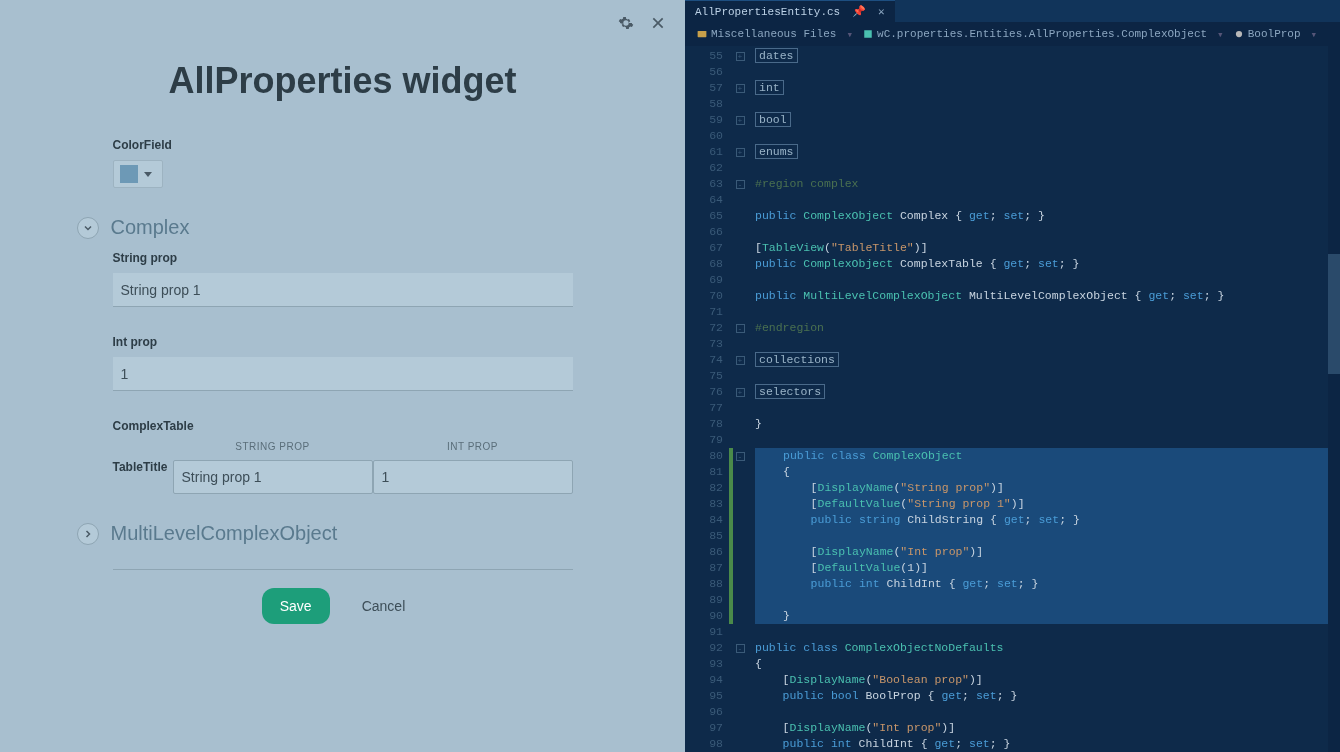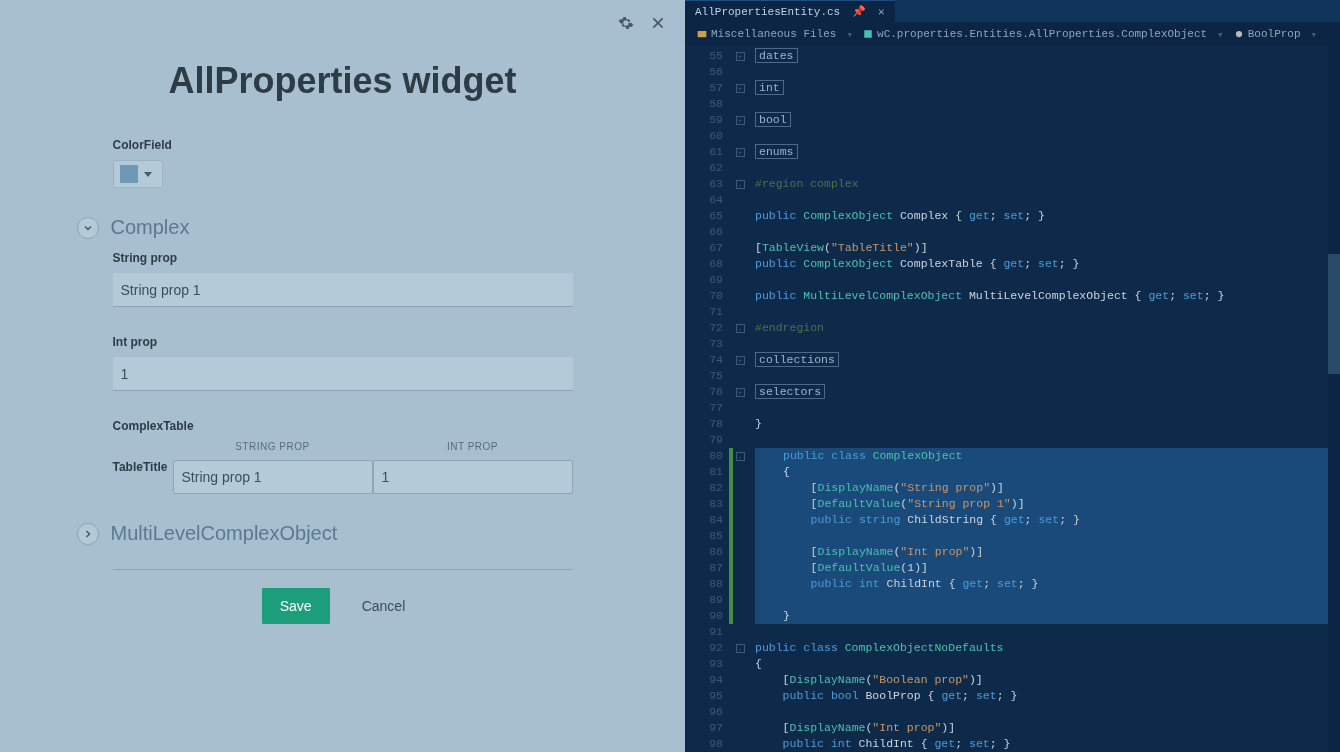--- a/index.html
+++ b/index.html
@@ -35,21 +35,21 @@
   .table-hdr .c0 { width:60px; }
   .table-hdr .c1 { width:200px; text-align:center; }
   .table-hdr .c2 { width:200px; text-align:center; }
   .table-row { display:flex; align-items:flex-start; }
   .table-row .c0 { width:60px; font-size:12px; font-weight:700; color:#2d3d47; }
   .table-row .c1, .table-row .c2 { width:200px; }
   .table-cell-input { width:100%; height:34px; border:1px solid #8ea5b3; background:#b4cad8; padding:4px 8px; font-size:14px; color:#3d4e58; border-radius:2px; }
 
   .divider { border:none; border-top:1px solid #8ea5b3; margin:24px 0 18px 0; }
   .buttons { display:flex; gap:14px; justify-content:center; margin-top:10px; }
-  .btn { height:36px; padding:0 18px; border-radius:1px; font-size:14px; cursor:pointer; border:none; }
+  .btn { height:36px; padding:0 18px; border-radius:12px; font-size:14px; cursor:pointer; border:none; }
   .btn-primary { background:#1d9e7a; color:#fff; }
   .btn-secondary { background:transparent; color:#3d4e58; }
 
   
   .right-pane {
     flex:1; height:100%;
     background:#0e2a4a;
     display:flex; flex-direction:column;
     font-family: Consolas, "Courier New", monospace;
     font-size:11.5px;

